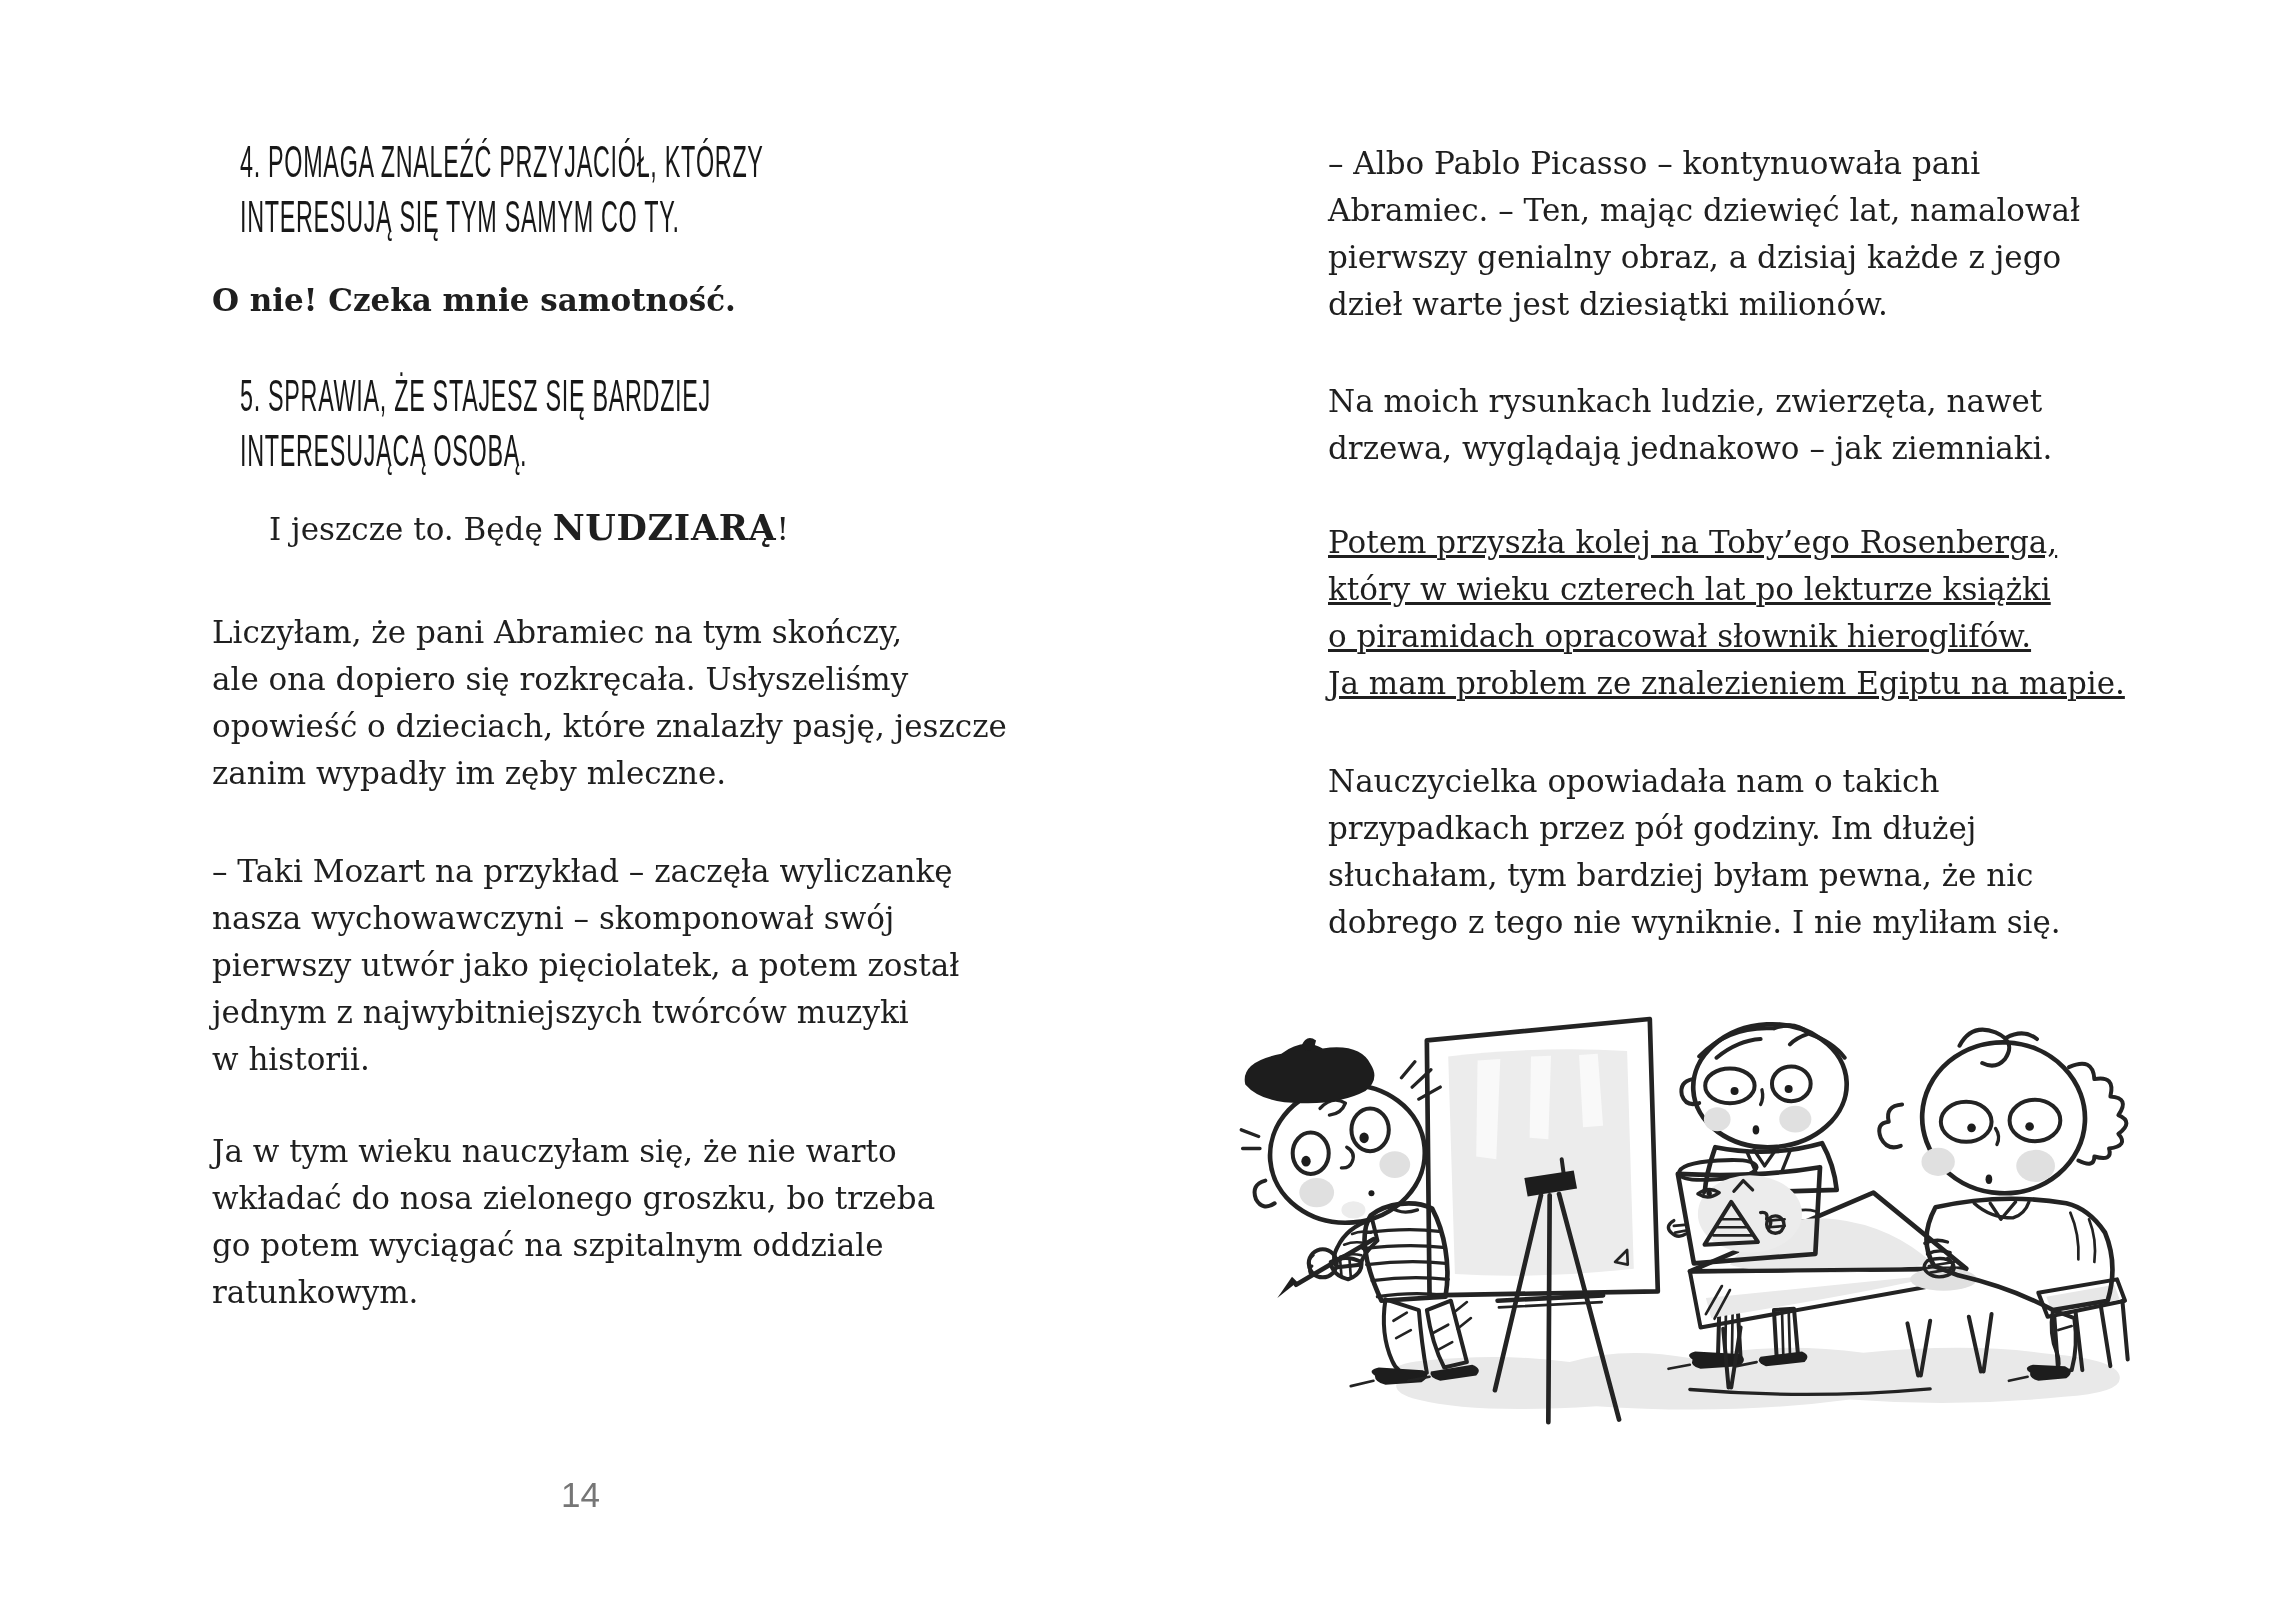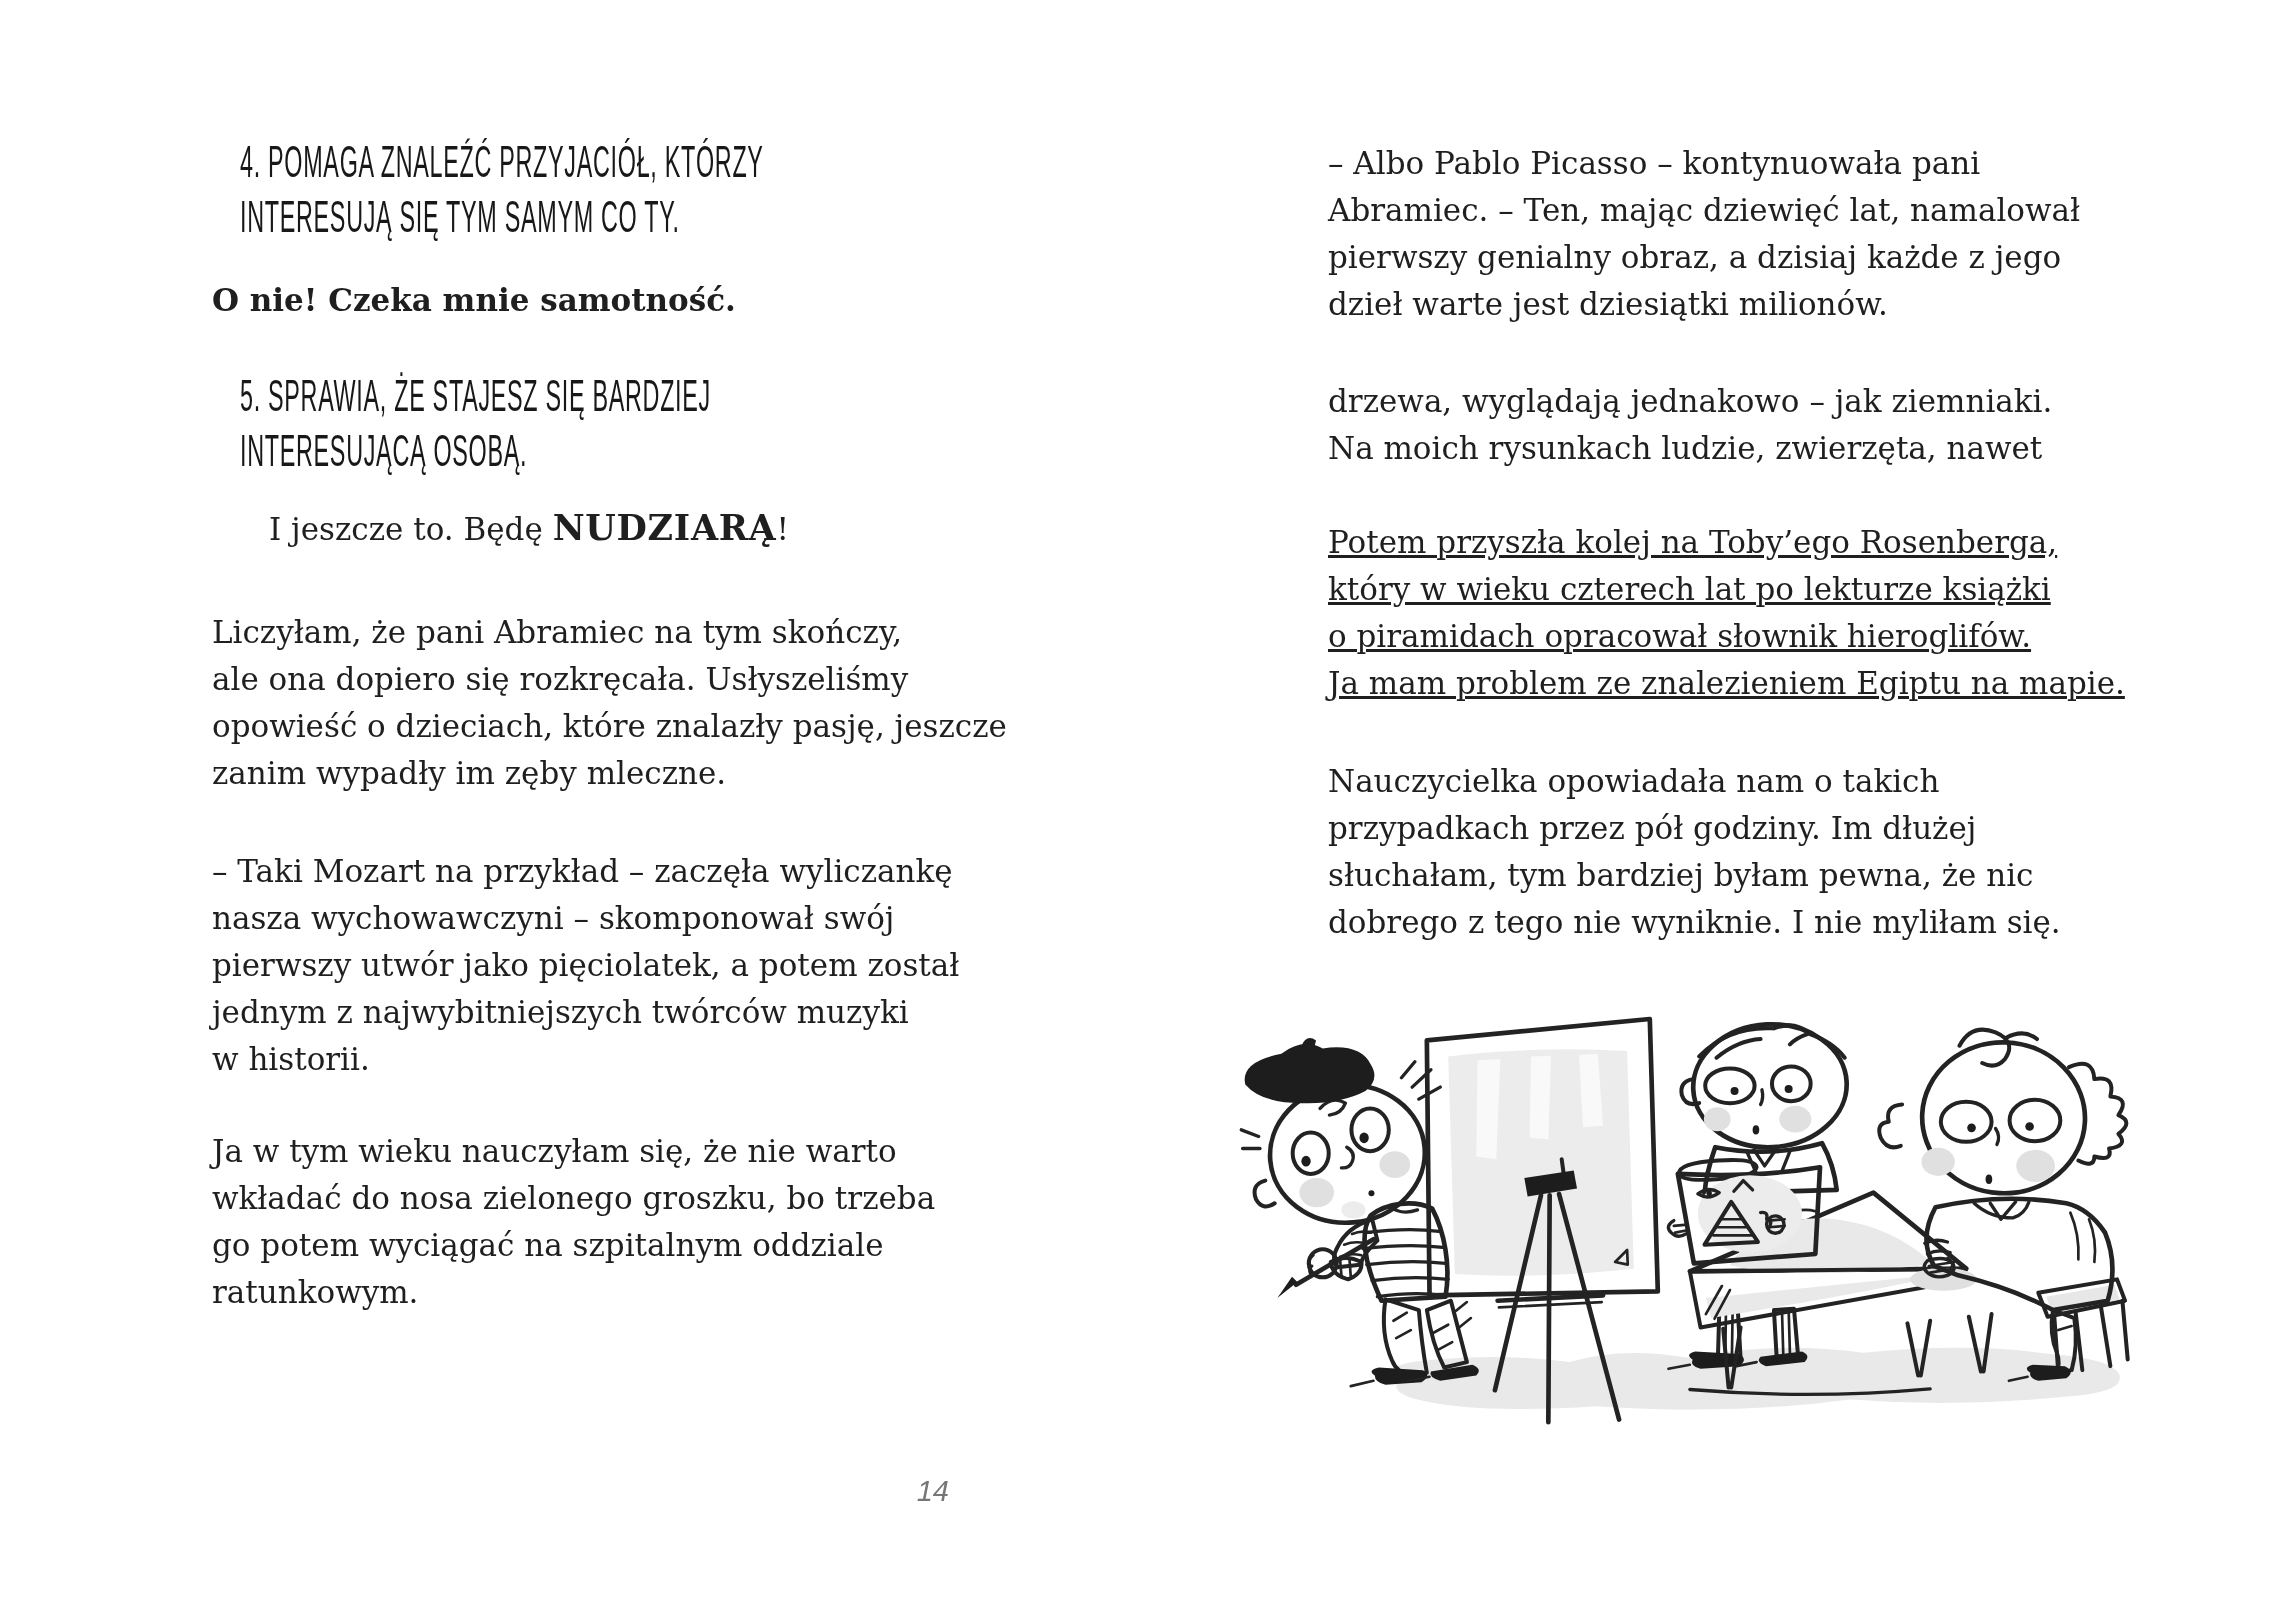--- a/index.html
+++ b/index.html
@@ -27,25 +27,24 @@
     transform:scaleX(0.52);
     transform-origin:0 50%;
   }
   .emph{
     font-weight:700;
     font-size:35px;
     letter-spacing:0.7px;
   }
   .pagenum{
     font-family:"Liberation Sans",sans-serif;
-    font-size:29px;
+    font-size:35px;
     color:#767676;
     width:737px;
-    text-align:right;
-    font-style:italic;
+    text-align:center;
   }
   svg .ink{stroke:#232323;fill:none;stroke-linecap:round;stroke-linejoin:round;}
 </style>
 </head>
 <body>
 
 <div class="spread">
 
   <div>
     <div class="block heading" style="left:240px;top:134px;">
@@ -93,22 +92,22 @@
 
   <div>
     <div class="block" style="left:1328px;top:140px;">
       <div class="line">– Albo Pablo Picasso – kontynuowała pani</div>
       <div class="line">Abramiec. – Ten, mając dziewięć lat, namalował</div>
       <div class="line">pierwszy genialny obraz, a dzisiaj każde z jego</div>
       <div class="line">dzieł warte jest dziesiątki milionów.</div>
     </div>
 
     <div class="block" style="left:1328px;top:378px;">
+      <div class="line">Na moich rysunkach ludzie, zwierzęta, nawet</div>
       <div class="line">drzewa, wyglądają jednakowo – jak ziemniaki.</div>
-      <div class="line">Na moich rysunkach ludzie, zwierzęta, nawet</div>
     </div>
 
     <div class="block" style="left:1328px;top:519px;text-decoration:underline;">
       <div class="line">Potem przyszła kolej na Toby’ego Rosenberga,</div>
       <div class="line">który w wieku czterech lat po lekturze książki</div>
       <div class="line">o piramidach opracował słownik hieroglifów.</div>
       <div class="line">Ja mam problem ze znalezieniem Egiptu na mapie.</div>
     </div>
 
     <div class="block" style="left:1328px;top:758px;">

